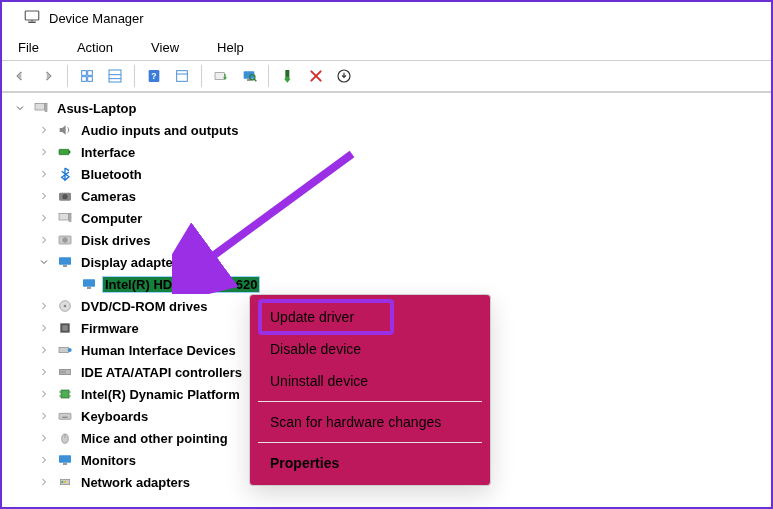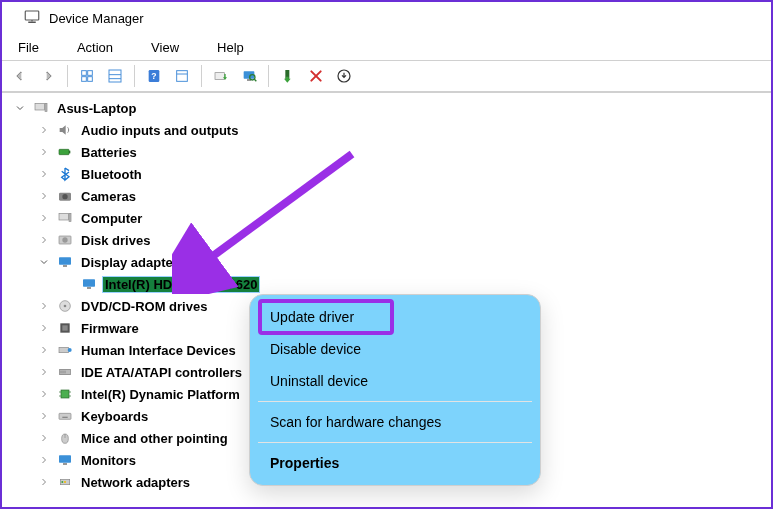--- a/index.html
+++ b/index.html
@@ -22,22 +22,22 @@
 .tree-item { display: flex; align-items: center; height: 22px; gap: 4px; }
 .tree-item.selected .label { background: #15803d; border: 1px solid #99d1ff; padding: 0 2px; }
 .tree-item .label { padding: 0 2px; border: 1px solid transparent; }
 .chevron { width: 16px; display: flex; justify-content: center; align-items: center; color: #606060; }
 .chevron.empty { visibility: hidden; }
 .node-icon { width: 18px; display: flex; justify-content: center; align-items: center; }
 .children { padding-left: 24px; }
 .children2 { padding-left: 24px; }
 
 .context-menu {
-  position: absolute; left: 247px; top: 292px; width: 292px;
-  background: #7dd3fc; border: 1px solid #cfcfcf; border-radius: 14px;
+  position: absolute; left: 247px; top: 292px; width: 242px;
+  background: #be185d; border: 1px solid #cfcfcf; border-radius: 4px;
   box-shadow: 0 8px 24px rgba(0,0,0,0.15); padding: 6px;
 }
 .context-menu .mi { padding: 8px 14px; font-size: 14px; cursor: default; border-radius: 4px; }
 .context-menu .mi.bold { font-weight: 700; }
 .context-menu .msep { height: 1px; background: #e3e3e3; margin: 4px 2px; }
 
 .highlight-box {
   position: absolute; left: 256px; top: 297px; width: 136px; height: 36px;
   border: 4px solid #9a2fe6; border-radius: 4px; pointer-events: none;
 }
@@ -186,21 +186,21 @@
             <svg width="12" height="12" viewBox="0 0 24 24">
               <path d="M9 6l6 6-6 6" fill="none" stroke="#888" stroke-width="2"></path>
             </svg>
           </span>
       <span class="node-icon">
             <svg class="icon-svg" viewBox="0 0 24 24">
               <rect x="3" y="8" width="15" height="8" rx="1" fill="#3ca23c" stroke="#2b6b2b"></rect>
               <rect x="18" y="10" width="2" height="4" fill="#2b6b2b"></rect>
             </svg>
           </span>
-      <span class="label">Batteries</span>
+      <span class="label">Interface</span>
     </div>
 
     <div class="tree-item">
       <span class="chevron">
             <svg width="12" height="12" viewBox="0 0 24 24">
               <path d="M9 6l6 6-6 6" fill="none" stroke="#888" stroke-width="2"></path>
             </svg>
           </span>
       <span class="node-icon">
             <svg class="icon-svg" viewBox="0 0 24 24">

